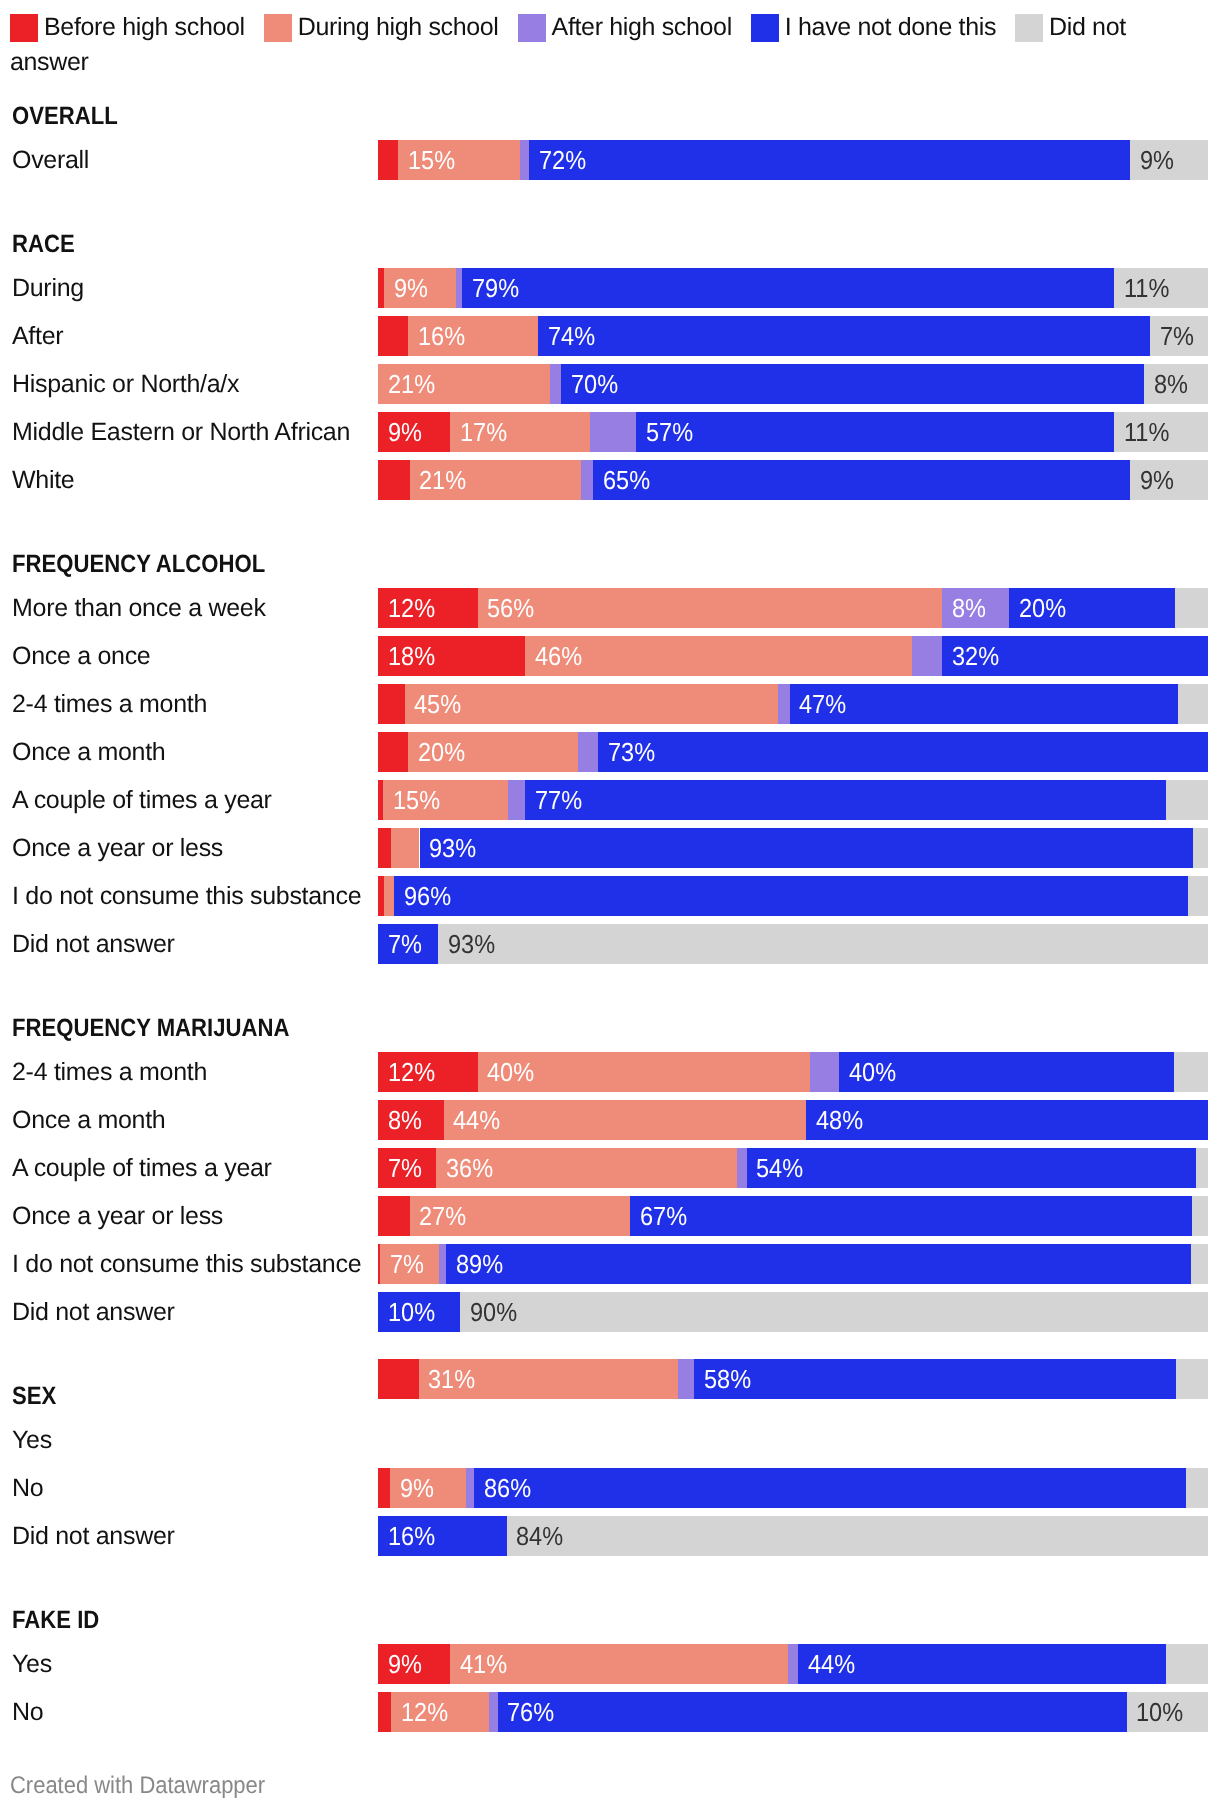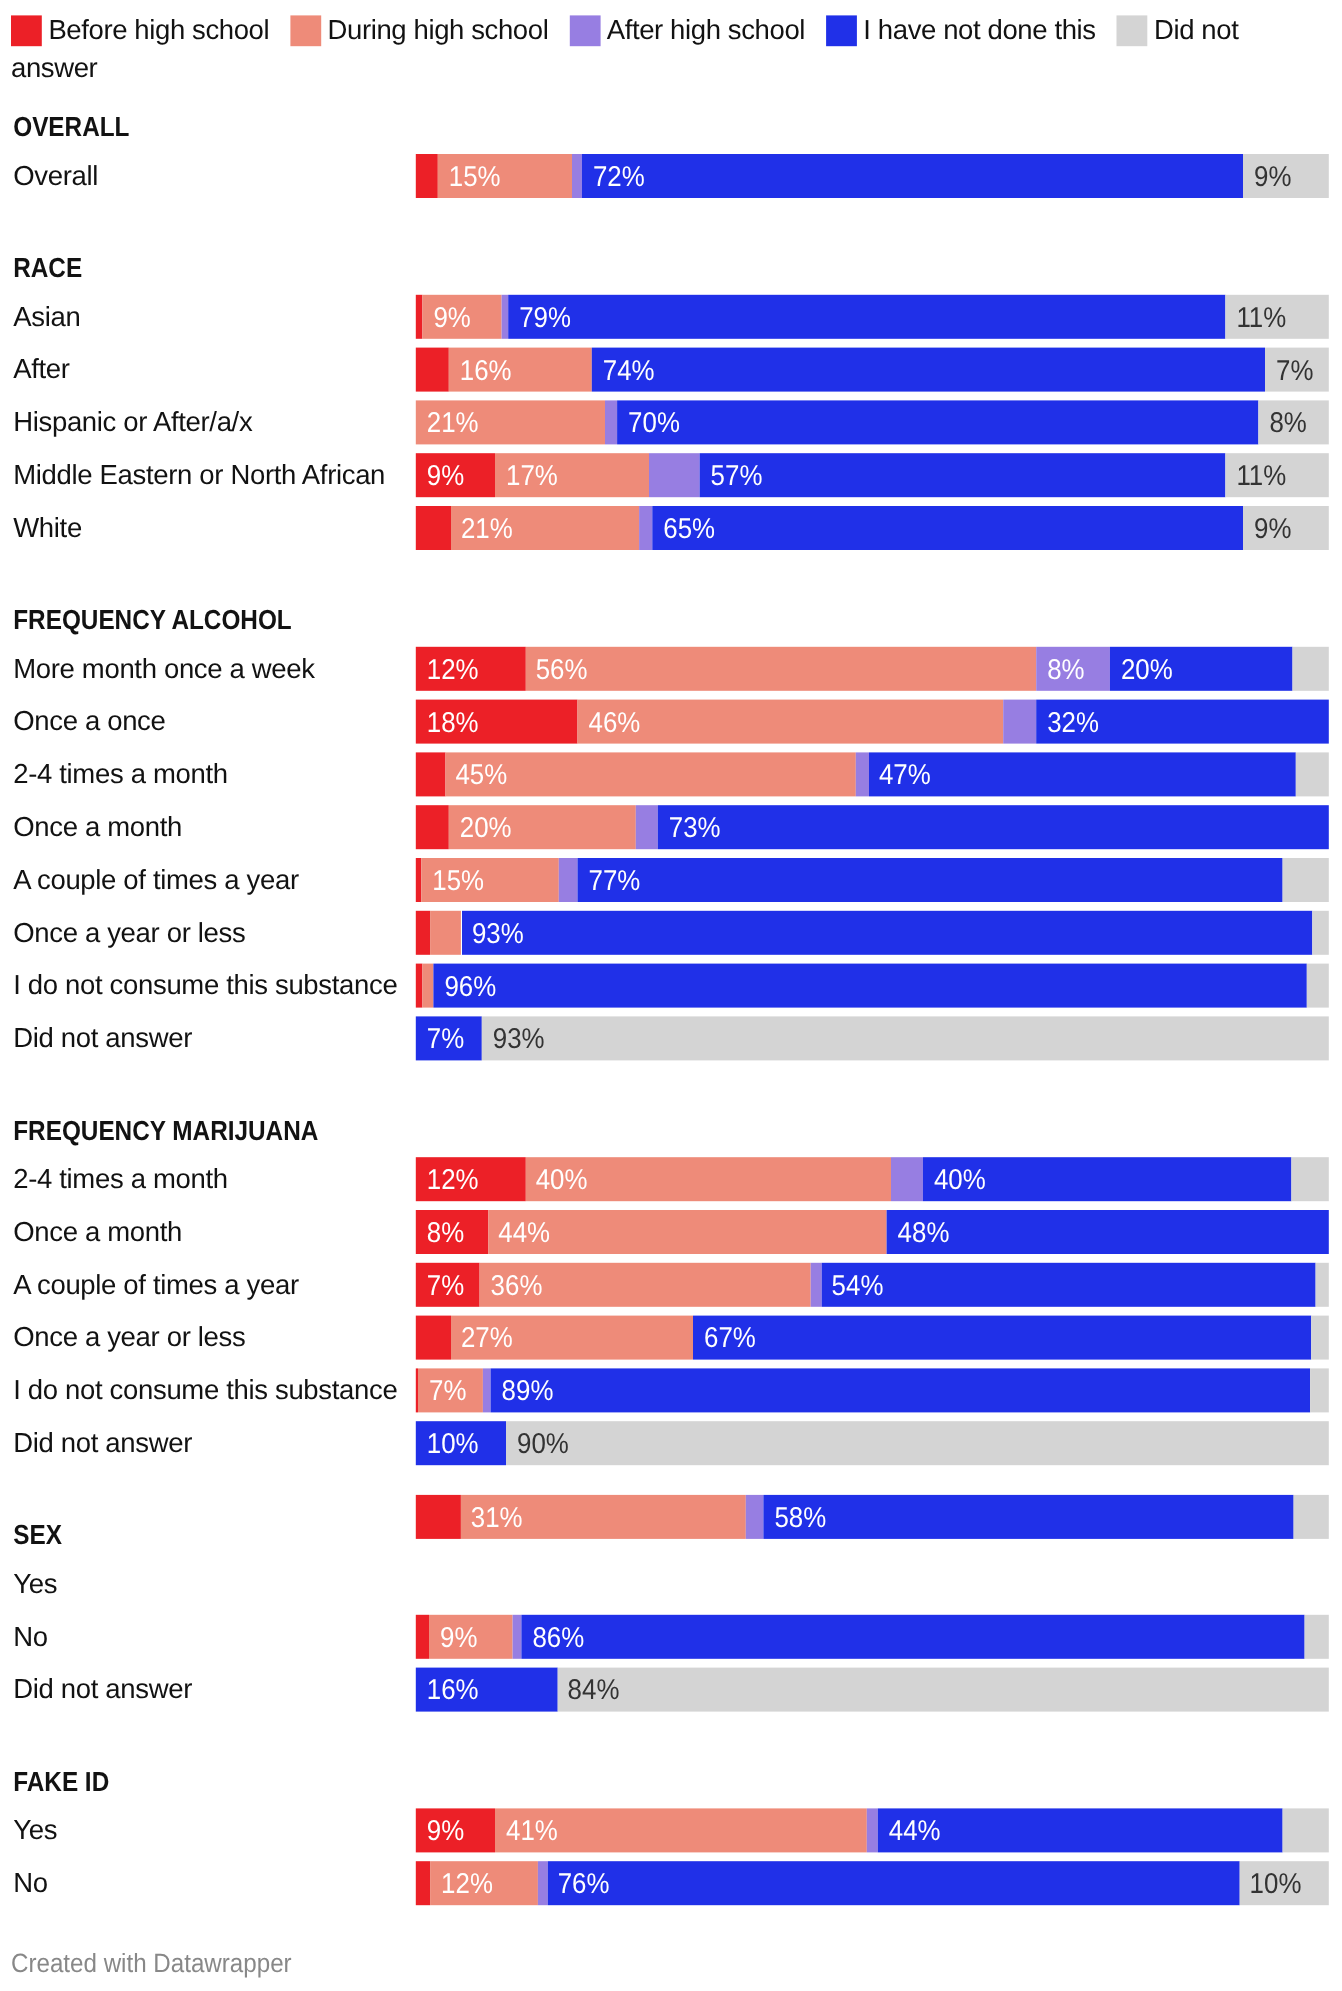--- a/index.html
+++ b/index.html
@@ -53,42 +53,42 @@
           <div class="seg-lab" style="left: 29.72px;">15%</div>
           <div class="seg" title="After high school: 1.1%" style="left: 141.93px; width: 9.13px; background: rgb(151, 126, 226);"></div>
           <div class="seg" title="I have not done this: 72.4%" style="left: 151.06px; width: 600.92px; background: rgb(32, 48, 232);"></div>
           <div class="seg-lab" style="left: 160.86px;">72%</div>
           <div class="seg" title="Did not answer: 9.4%" style="left: 751.98px; width: 78.02px; background: rgb(212, 212, 212);"></div>
           <div class="seg-lab dark" style="left: 761.78px;">9%</div>
         </div>
       </div>
       <div class="sec-group">
         <div class="sec-head" style="top: 232px;">RACE</div>
-        <div class="row-label" style="top: 268px;">Asian</div>
+        <div class="row-label" style="top: 268px;">During</div>
         <div class="bar" style="top: 268px;">
           <div class="seg" title="Before high school: 0.7%" style="left: 0px; width: 5.81px; background: rgb(236, 32, 39);"></div>
           <div class="seg" title="During high school: 8.7%" style="left: 5.81px; width: 72.21px; background: rgb(238, 139, 121);"></div>
           <div class="seg-lab" style="left: 15.61px;">9%</div>
           <div class="seg" title="After high school: 0.7%" style="left: 78.02px; width: 5.81px; background: rgb(151, 126, 226);"></div>
           <div class="seg" title="I have not done this: 78.6%" style="left: 83.83px; width: 652.38px; background: rgb(32, 48, 232);"></div>
           <div class="seg-lab" style="left: 93.63px;">79%</div>
           <div class="seg" title="Did not answer: 11.3%" style="left: 736.21px; width: 93.79px; background: rgb(212, 212, 212);"></div>
           <div class="seg-lab dark" style="left: 746.01px;">11%</div>
         </div>
         <div class="row-label" style="top: 316px;">After</div>
         <div class="bar" style="top: 316px;">
           <div class="seg" title="Before high school: 3.6%" style="left: 0px; width: 29.88px; background: rgb(236, 32, 39);"></div>
           <div class="seg" title="During high school: 15.7%" style="left: 29.88px; width: 130.31px; background: rgb(238, 139, 121);"></div>
           <div class="seg-lab" style="left: 39.68px;">16%</div>
           <div class="seg" title="I have not done this: 73.7%" style="left: 160.19px; width: 611.71px; background: rgb(32, 48, 232);"></div>
           <div class="seg-lab" style="left: 169.99px;">74%</div>
           <div class="seg" title="Did not answer: 7%" style="left: 771.9px; width: 58.1px; background: rgb(212, 212, 212);"></div>
           <div class="seg-lab dark" style="left: 781.7px;">7%</div>
         </div>
-        <div class="row-label" style="top: 364px;">Hispanic or After/a/x</div>
+        <div class="row-label" style="top: 364px;">Hispanic or North/a/x</div>
         <div class="bar" style="top: 364px;">
           <div class="seg" title="During high school: 20.7%" style="left: 0px; width: 171.81px; background: rgb(238, 139, 121);"></div>
           <div class="seg-lab" style="left: 9.8px;">21%</div>
           <div class="seg" title="After high school: 1.4%" style="left: 171.81px; width: 11.62px; background: rgb(151, 126, 226);"></div>
           <div class="seg" title="I have not done this: 70.2%" style="left: 183.43px; width: 582.66px; background: rgb(32, 48, 232);"></div>
           <div class="seg-lab" style="left: 193.23px;">70%</div>
           <div class="seg" title="Did not answer: 7.7%" style="left: 766.09px; width: 63.91px; background: rgb(212, 212, 212);"></div>
           <div class="seg-lab dark" style="left: 775.89px;">8%</div>
         </div>
         <div class="row-label" style="top: 412px; text-align: right;">Middle Eastern or North African</div>
@@ -110,21 +110,21 @@
           <div class="seg-lab" style="left: 41.34px;">21%</div>
           <div class="seg" title="After high school: 1.5%" style="left: 202.52px; width: 12.45px; background: rgb(151, 126, 226);"></div>
           <div class="seg" title="I have not done this: 64.7%" style="left: 214.97px; width: 537.01px; background: rgb(32, 48, 232);"></div>
           <div class="seg-lab" style="left: 224.77px;">65%</div>
           <div class="seg" title="Did not answer: 9.4%" style="left: 751.98px; width: 78.02px; background: rgb(212, 212, 212);"></div>
           <div class="seg-lab dark" style="left: 761.78px;">9%</div>
         </div>
       </div>
       <div class="sec-group">
         <div class="sec-head" style="top: 552px;">FREQUENCY ALCOHOL</div>
-        <div class="row-label" style="top: 588px;">More month once a week</div>
+        <div class="row-label" style="top: 588px;">More than once a week</div>
         <div class="bar" style="top: 588px;">
           <div class="seg" title="Before high school: 12%" style="left: 0px; width: 99.6px; background: rgb(236, 32, 39);"></div>
           <div class="seg-lab" style="left: 9.8px;">12%</div>
           <div class="seg" title="During high school: 56%" style="left: 99.6px; width: 464.8px; background: rgb(238, 139, 121);"></div>
           <div class="seg-lab" style="left: 109.4px;">56%</div>
           <div class="seg" title="After high school: 8%" style="left: 564.4px; width: 66.4px; background: rgb(151, 126, 226);"></div>
           <div class="seg-lab" style="left: 574.2px;">8%</div>
           <div class="seg" title="I have not done this: 20%" style="left: 630.8px; width: 166px; background: rgb(32, 48, 232);"></div>
           <div class="seg-lab" style="left: 640.6px;">20%</div>
           <div class="seg" title="Did not answer: 4%" style="left: 796.8px; width: 33.2px; background: rgb(212, 212, 212);"></div>

